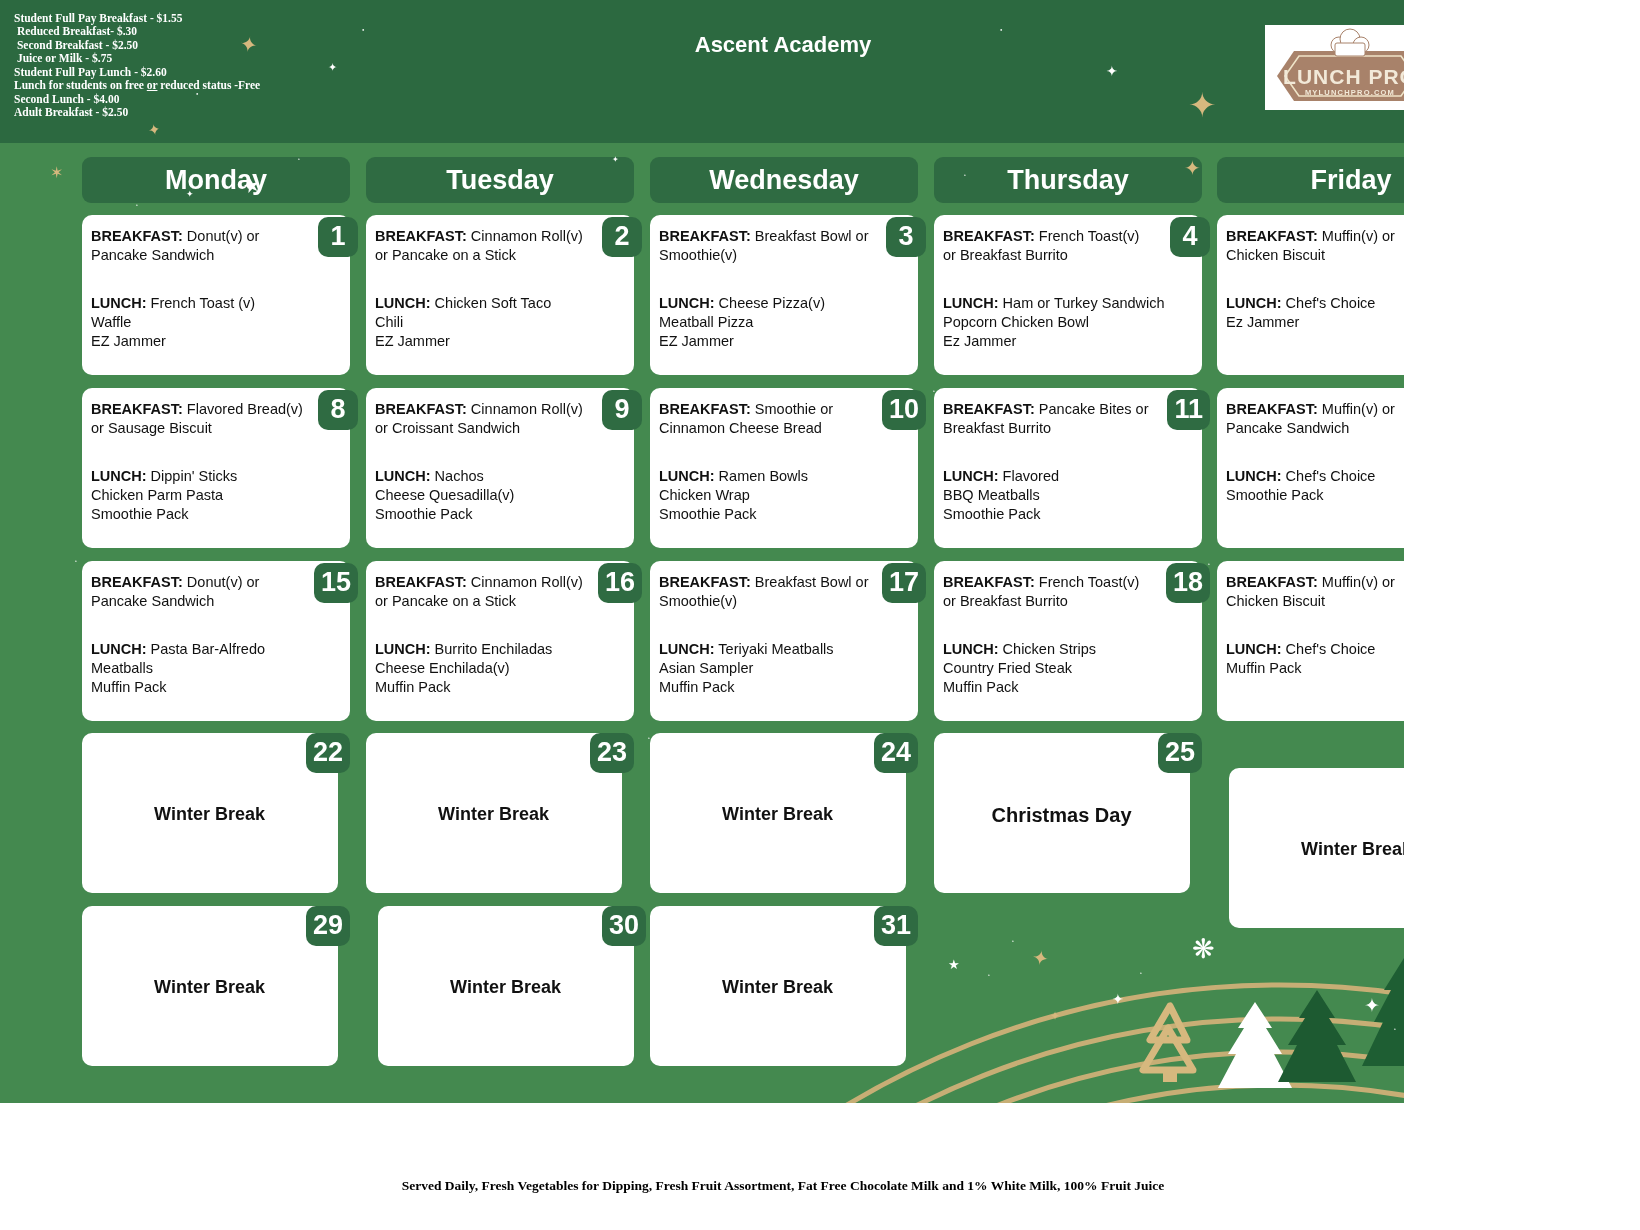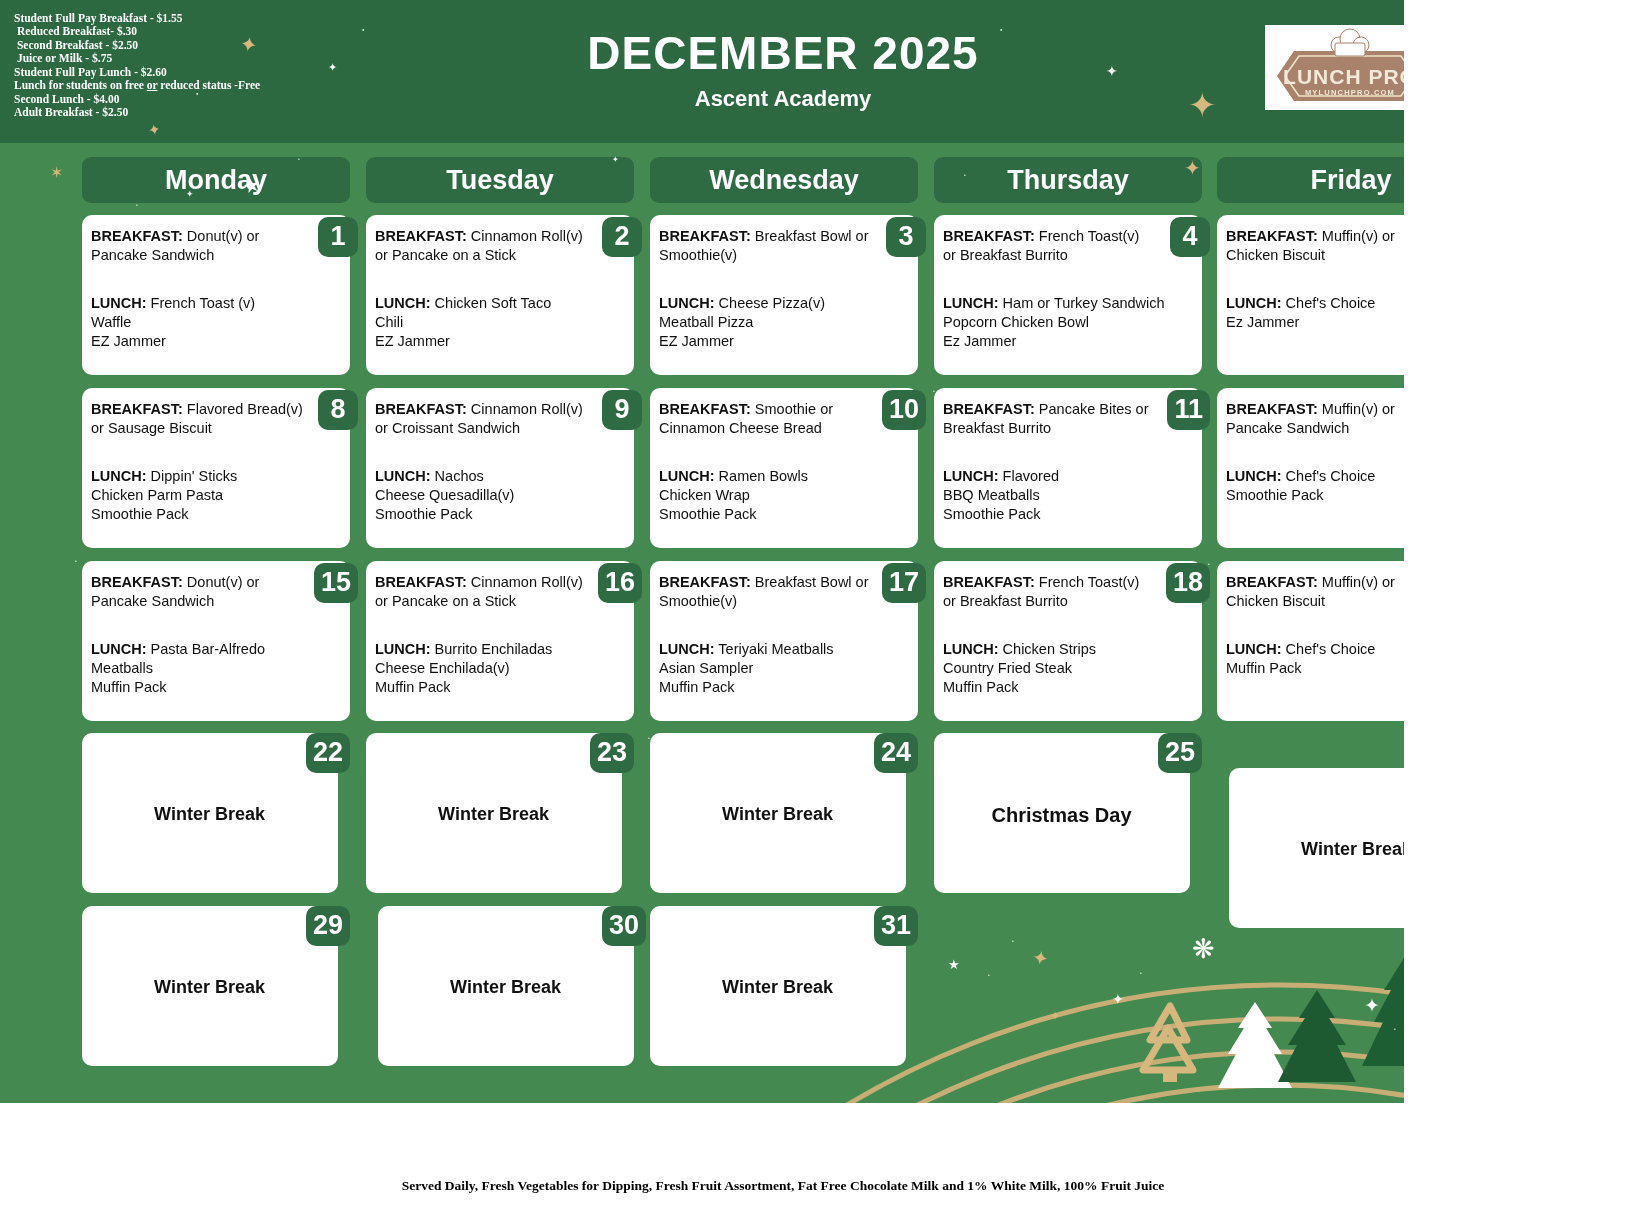--- a/index.html
+++ b/index.html
@@ -65,21 +65,20 @@
     </g>
     <polygon transform="translate(108,72)" fill="#FFFFFF" points="37,0 20,26 26,26 10,52 18,52 0,86 74,86 56,52 64,52 48,26 54,26"></polygon>
     <polygon transform="translate(168,60)" fill="#1D5A31" points="39,0 21,28 27,28 10,55 19,55 0,92 78,92 59,55 68,55 51,28 57,28"></polygon>
     <polygon transform="translate(252,28)" fill="#1E5E33" points="42,0 22,32 29,32 12,64 21,64 0,108 85,108 64,64 73,64 55,32 62,32"></polygon>
     <polygon transform="translate(318,92)" fill="#16492A" points="30,0 15,24 20,24 8,44 13,44 0,68 60,68 47,44 52,44 40,24 45,24"></polygon>
   </svg>
 
   <div class="pricing" id="pricing"><div><span>Student Full Pay Breakfast - $1.55</span></div><div><span> Reduced Breakfast- $.30</span></div><div><span> Second Breakfast - $2.50</span></div><div><span> Juice or Milk - $.75</span></div><div><span>Student Full Pay Lunch - $2.60</span></div><div><span>Lunch for students on free </span><span class="u">or</span><span> reduced status -Free</span></div><div><span>Second Lunch - $4.00</span></div><div><span>Adult Breakfast - $2.50</span></div></div>
 
   <div class="title-block">
-    <h1 class="month-title">DECEMBER 2025</h1>
     <h2 class="school-name">Ascent Academy</h2>
   </div>
 
   <div class="logo-box">
     <svg width="170" height="85" viewBox="0 0 170 85">
       <polygon points="12,51 29,26 141,26 158,51 141,76 29,76" fill="#A8826A"></polygon>
       <polygon points="20,51 34,31 136,31 150,51 136,71 34,71" fill="none" stroke="#EFE4C8" stroke-width="1.6"></polygon>
       <g fill="#FFFFFF" stroke="#A8826A" stroke-width="1">
         <circle cx="74" cy="20" r="8"></circle>
         <circle cx="85" cy="14" r="10"></circle>

